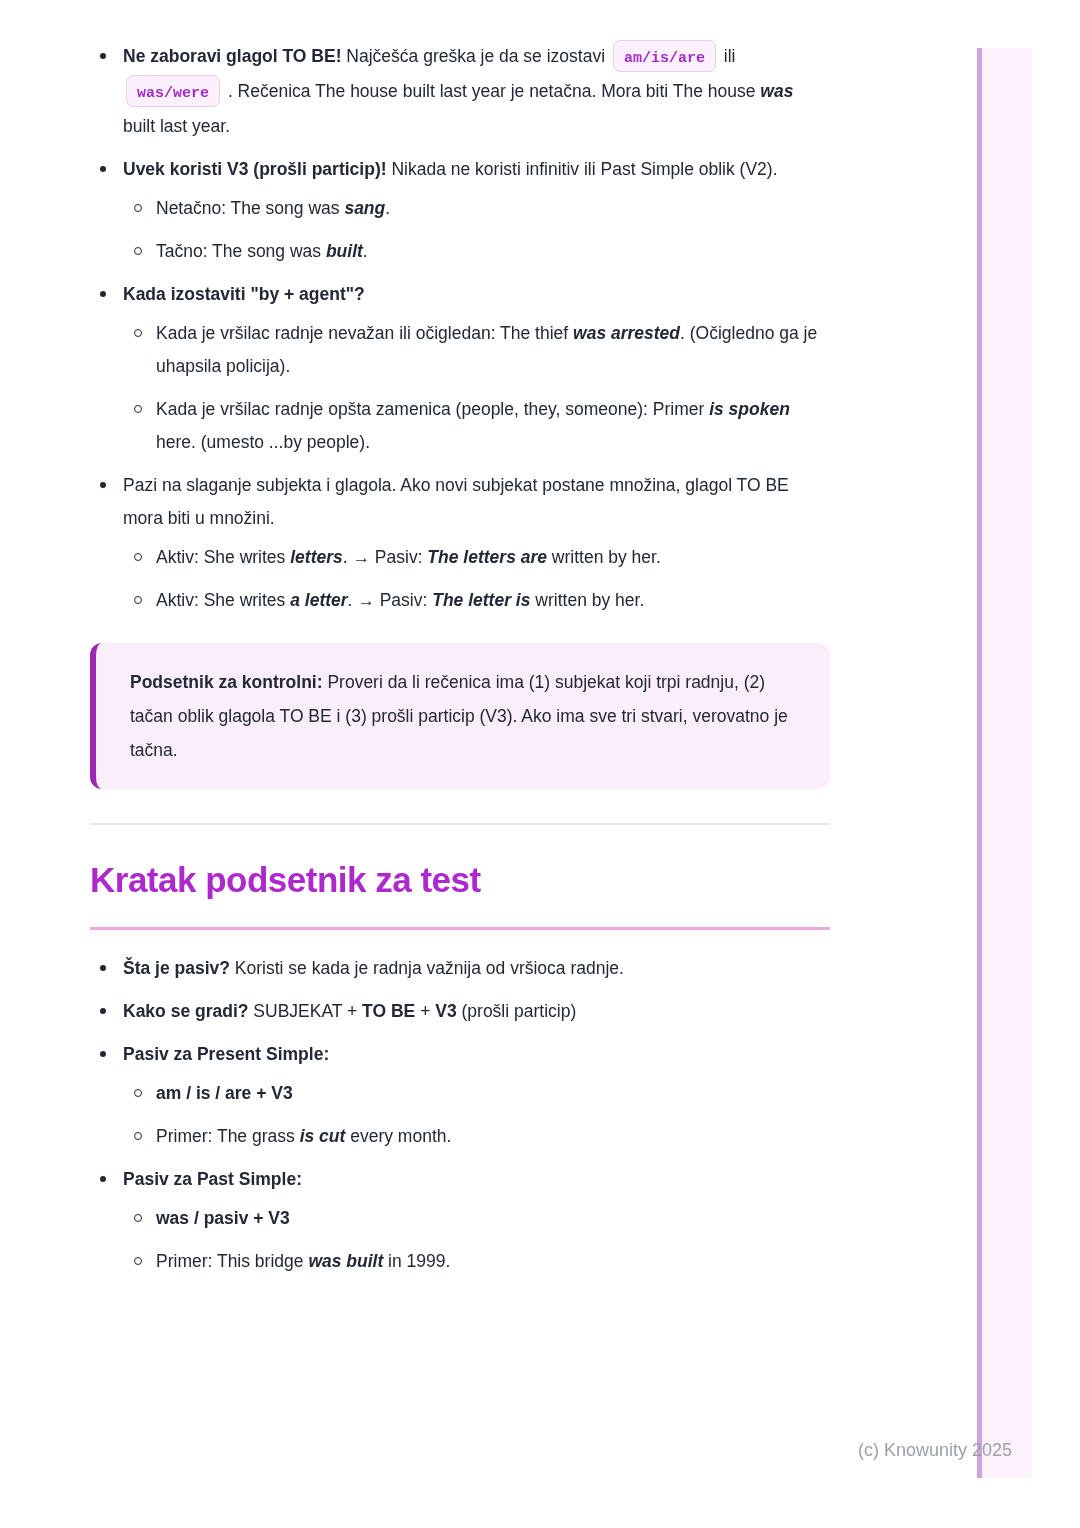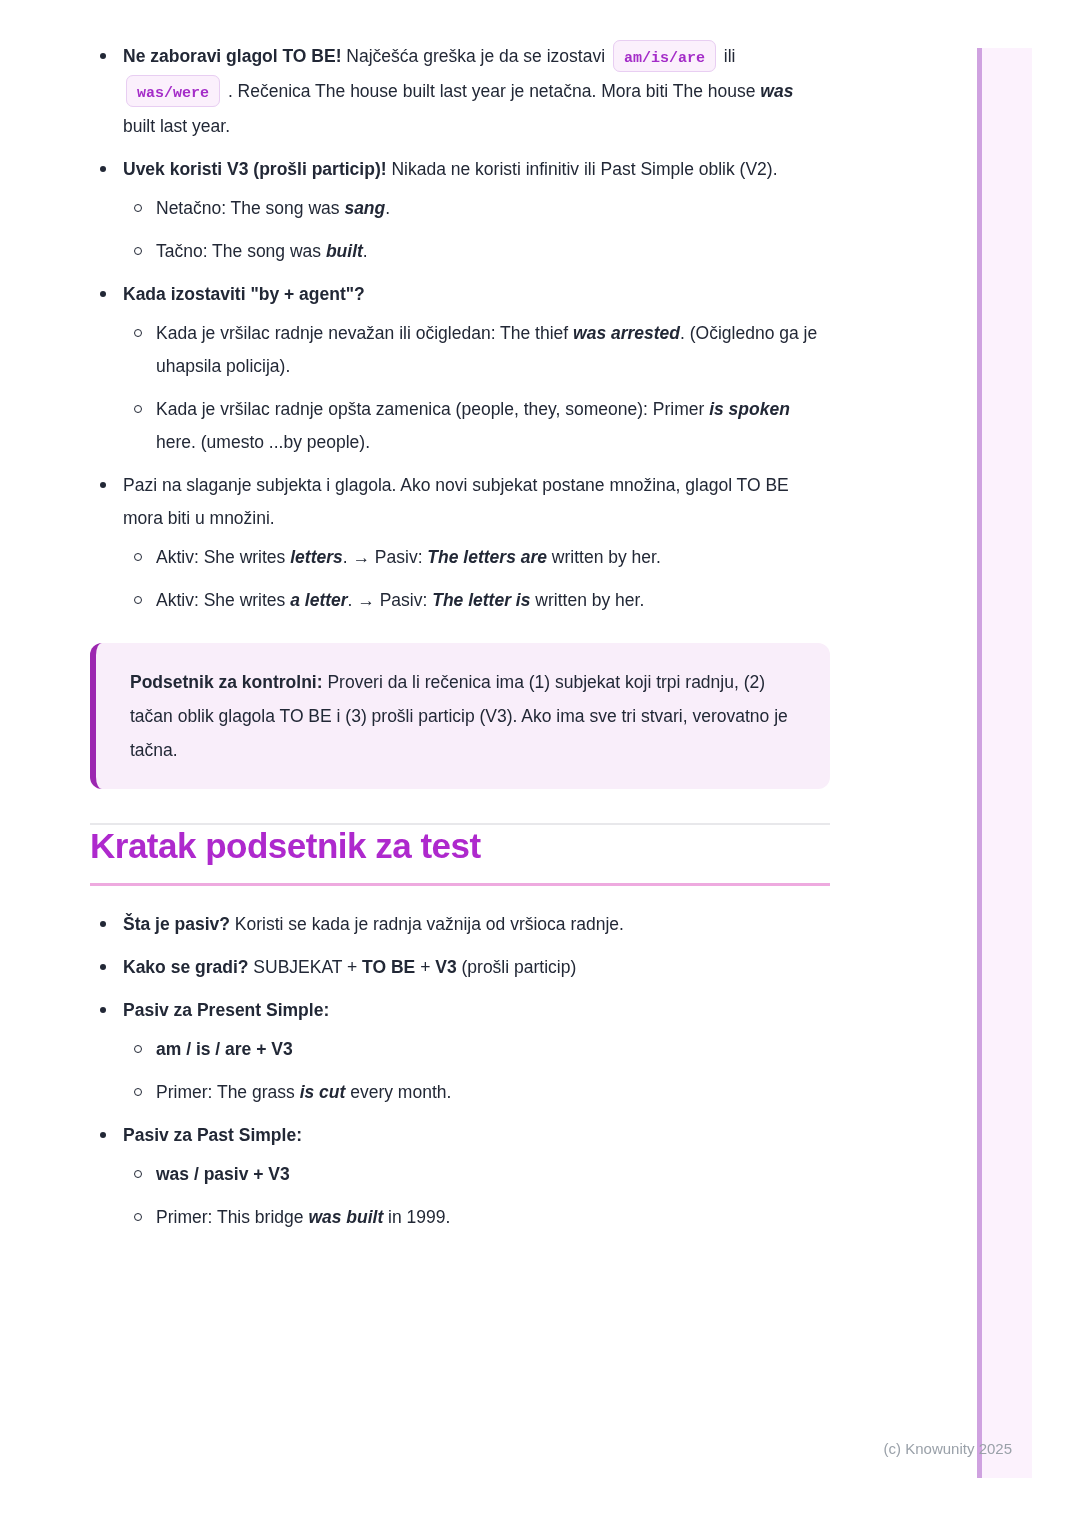--- a/index.html
+++ b/index.html
@@ -38,28 +38,28 @@
     font-size:15px; font-weight:bold; color:#a42cc8;
     background:#fbf0fc; border:1px solid #e8cef2; border-radius:7px;
     padding:9px 10px 4px; margin:8px 3px; white-space:nowrap;
   }
   .callout {
     margin-top:26px; background:#f9eefa; border-left:6px solid #9c27b0;
     border-radius:12px; padding:22px 34px; line-height:34px;
   }
   hr.divider { margin-top:34px; border:none; border-top:2px solid #e8e8eb; }
   h1.section-heading {
-    color:#ae29cd; font-size:35px; line-height:42px;
+    margin-top:34px; color:#ae29cd; font-size:35px; line-height:42px;
     letter-spacing:-0.5px; font-weight:bold;
-    padding-bottom:16px; border-bottom:3px solid #eeaadf;
+    padding-bottom:26px; border-bottom:3px solid #eeaadf;
   }
   ul.summary { margin-top:22px; }
   .watermark {
     position:absolute; top:1440px; right:68px;
-    font-size:15px; color:#9aa1a9;
+    font-size:18px; color:#9aa1a9;
   }
 </style>
 </head>
 <body>
 
 <div class="side-panel"></div>
 
 <div class="content">
   <ul class="top-list">
       <li class="top-item"><span class="bullet-dot"></span><span class="seg-b">Ne zaboravi glagol TO BE!</span><span class="seg-n"> Najčešća greška je da se izostavi </span><span class="seg-c">am/is/are</span><span class="seg-n"> ili </span><span class="seg-c">was/were</span><span class="seg-n"> . Rečenica </span><span class="seg-i">The house built last year</span><span class="seg-n"> je netačna. Mora biti </span><span class="seg-i">The house </span><span class="seg-bi">was</span><span class="seg-i"> built last year</span><span class="seg-n">.</span></li>

